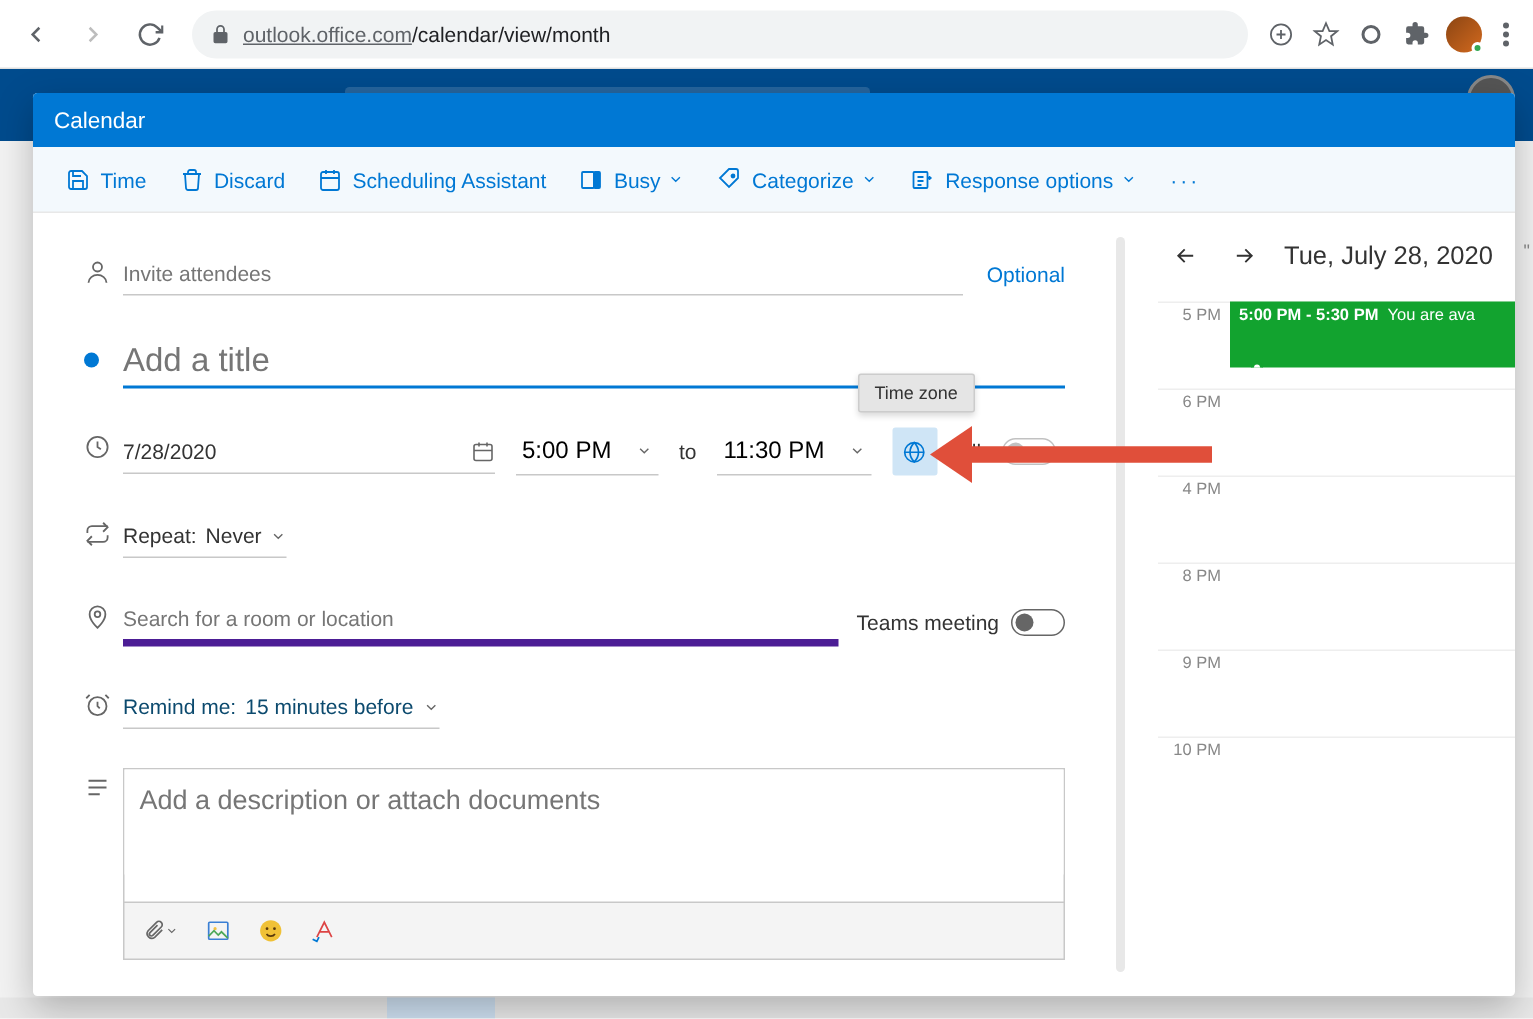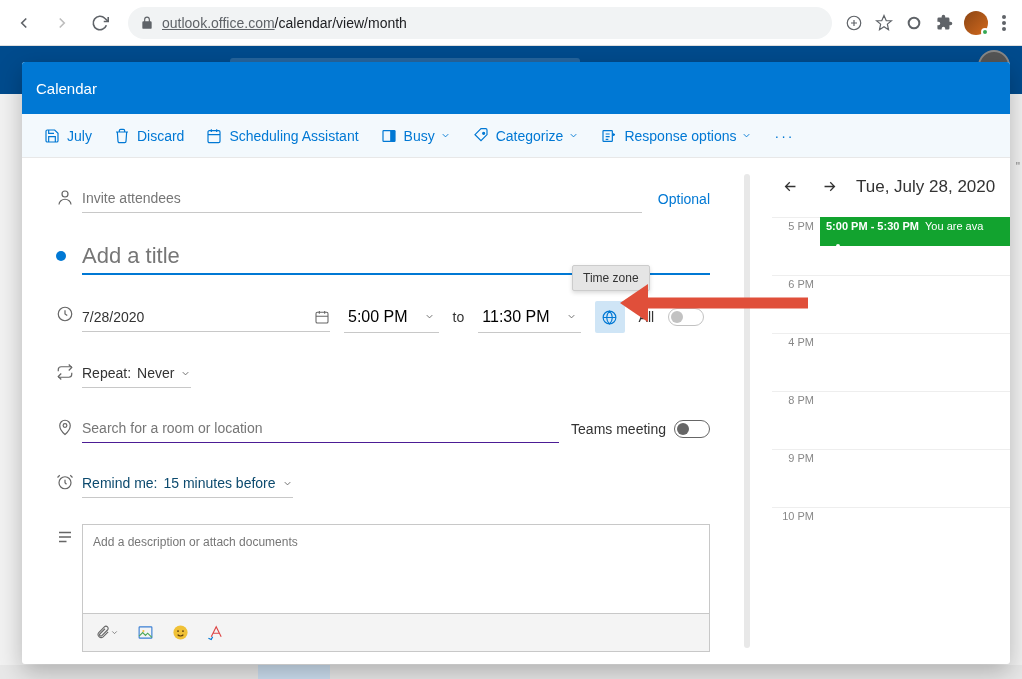--- a/index.html
+++ b/index.html
@@ -22,21 +22,21 @@
   .menu-dots span { width: 4px; height: 4px; background: #5f6368; border-radius: 50%; }
   
   
   .app-bg-bar { position: absolute; top: 46px; left: 0; right: 0; height: 48px; background: #004b8d; }
   .app-bg-tab { position: absolute; top: 58px; left: 230px; width: 350px; height: 12px; background: rgba(255,255,255,0.15); border-radius: 3px; }
   .app-bg-avatar { position: absolute; top: 50px; right: 12px; width: 32px; height: 32px; border-radius: 50%; background: #555; border: 2px solid #888; }
   
   
   .modal { position: absolute; top: 62px; left: 22px; right: 12px; bottom: 15px; background: #fff; border-radius: 3px; box-shadow: 0 8px 24px rgba(0,0,0,0.25); display: flex; flex-direction: column; overflow: hidden; }
   
-  .modal-header { height: 52px; background: #0078d4; color: #fff; display: flex; align-items: center; padding: 0 14px; font-size: 15px; }
+  .modal-header { height: 36px; background: #0078d4; color: #fff; display: flex; align-items: center; padding: 0 14px; font-size: 15px; }
   
   .toolbar { height: 44px; background: #f3f9fd; border-bottom: 1px solid #e8e8e8; display: flex; align-items: center; padding: 0 12px; gap: 2px; }
   .tb-btn { display: flex; align-items: center; gap: 7px; padding: 6px 10px; color: #0078d4; font-size: 14px; cursor: pointer; border-radius: 2px; }
   .tb-btn .chev { margin-left: -2px; }
   .tb-btn svg { flex-shrink: 0; }
   .tb-more { padding: 6px 10px; color: #0078d4; cursor: pointer; letter-spacing: 2px; font-size: 14px; }
   
   .modal-body { flex: 1; display: flex; overflow: hidden; }
   .form-area { flex: 1; padding: 26px 28px 16px 34px; overflow-y: auto; position: relative; }
   .form-area::-webkit-scrollbar { width: 10px; }
@@ -61,30 +61,30 @@
   .date-field span { font-size: 14px; color: #333; }
   .time-field { display: flex; align-items: center; border-bottom: 1px solid #c8c8c8; padding: 6px 4px; gap: 16px; }
   .to-label { font-size: 14px; color: #333; }
   .tz-btn { width: 30px; height: 32px; background: #cfe5f6; border-radius: 2px; display: flex; align-items: center; justify-content: center; color: #0078d4; cursor: pointer; }
   .allday-label { font-size: 14px; color: #333; }
   .tooltip { position: absolute; background: #e5e5e5; border: 1px solid #ccc; padding: 5px 10px; font-size: 12px; color: #333; box-shadow: 0 2px 4px rgba(0,0,0,0.15); border-radius: 2px; }
   
   .repeat-field { display: inline-flex; align-items: center; border-bottom: 1px solid #c8c8c8; padding: 6px 0; gap: 6px; font-size: 14px; color: #333; }
   
   .location-row { display: flex; align-items: center; }
-  .location-input { flex: 1; border: none; border-bottom: 1px solid #4c1d95; padding: 6px 0; font-size: 14px; outline: none; color: #333; }
+  .location-input { flex: 1; border: none; border-bottom: 5px solid #4c1d95; padding: 6px 0; font-size: 14px; outline: none; color: #333; }
   .location-input::placeholder { color: #767676; }
   .teams-label { font-size: 14px; color: #333; margin: 0 8px 0 12px; }
   .toggle { width: 36px; height: 18px; border: 1px solid #666; border-radius: 10px; position: relative; cursor: pointer; }
   .toggle::after { content: ''; position: absolute; left: 2px; top: 2px; width: 12px; height: 12px; background: #666; border-radius: 50%; }
   
   .remind-field { display: inline-flex; align-items: center; border-bottom: 1px solid #c8c8c8; padding: 6px 0; gap: 6px; font-size: 14px; color: #0c4a6e; }
   
   .desc-box { border: 1px solid #c8c8c8; min-height: 90px; }
-  .desc-input { width: 100%; border: none; padding: 10px; font-size: 12px; outline: none; resize: none; color: #333; min-height: 70px;}
+  .desc-input { width: 100%; border: none; padding: 10px; font-size: 18px; outline: none; resize: none; color: #333; min-height: 70px;}
   .desc-input::placeholder { color: #767676; }
   .desc-toolbar { height: 38px; background: #f4f4f4; border: 1px solid #c8c8c8; border-top: none; display: flex; align-items: center; padding: 0 12px; gap: 18px; }
   .desc-tb-icon { color: #666; cursor: pointer; display:flex; align-items:center;}
   
   
   .side-panel { width: 254px; padding: 16px 0 16px 16px; }
   .side-header { display: flex; align-items: center; gap: 14px; margin-bottom: 18px; padding-left: 6px;}
   .side-nav-arrow { color: #333; cursor: pointer; padding: 4px;}
   .side-date { font-size: 17px; color: #333; }
   .time-grid { position: relative; }
@@ -178,21 +178,21 @@
   <div class="modal-header">
     <span>Calendar</span>
   </div>
 
   <div class="toolbar">
     <div class="tb-btn">
       <svg width="16" height="16" viewBox="0 0 24 24" fill="none" stroke="currentColor" stroke-width="1.8">
           <path d="M19 21H5a2 2 0 0 1-2-2V5a2 2 0 0 1 2-2h11l5 5v11a2 2 0 0 1-2 2z"></path>
           <path d="M17 21v-8H7v8M7 3v5h8"></path>
         </svg>
-      <span>July</span>
+      <span>Time</span>
     </div>
     <div class="tb-btn">
       <svg width="16" height="16" viewBox="0 0 24 24" fill="none" stroke="currentColor" stroke-width="1.8">
           <path d="M3 6h18M8 6V4a2 2 0 0 1 2-2h4a2 2 0 0 1 2 2v2M19 6l-1 14a2 2 0 0 1-2 2H8a2 2 0 0 1-2-2L5 6"></path>
         </svg>
       <span>Discard</span>
     </div>
     <div class="tb-btn">
       <svg width="16" height="16" viewBox="0 0 24 24" fill="none" stroke="currentColor" stroke-width="1.8">
           <rect x="3" y="4" width="18" height="18" rx="2"></rect>
@@ -431,21 +431,21 @@
           </div>
         <div class="hour-row">
             <div class="hour-label">9 PM</div>
             <div class="hour-cell"></div>
           </div>
         <div class="hour-row">
             <div class="hour-label">10 PM</div>
             <div class="hour-cell"></div>
           </div>
 
-        <div class="event-block" style="top:0; height:29px;">
+        <div class="event-block" style="top:0; height:44px;">
           <span class="time-rng">5:00 PM - 5:30 PM</span>&nbsp;&nbsp;<span>You are ava</span>
           <div class="event-handle"></div>
         </div>
       </div>
     </div>
   </div>
 </div>
 
 <svg class="red-arrow" style="top:278px; left:618px;" width="200" height="50">
   <defs>

